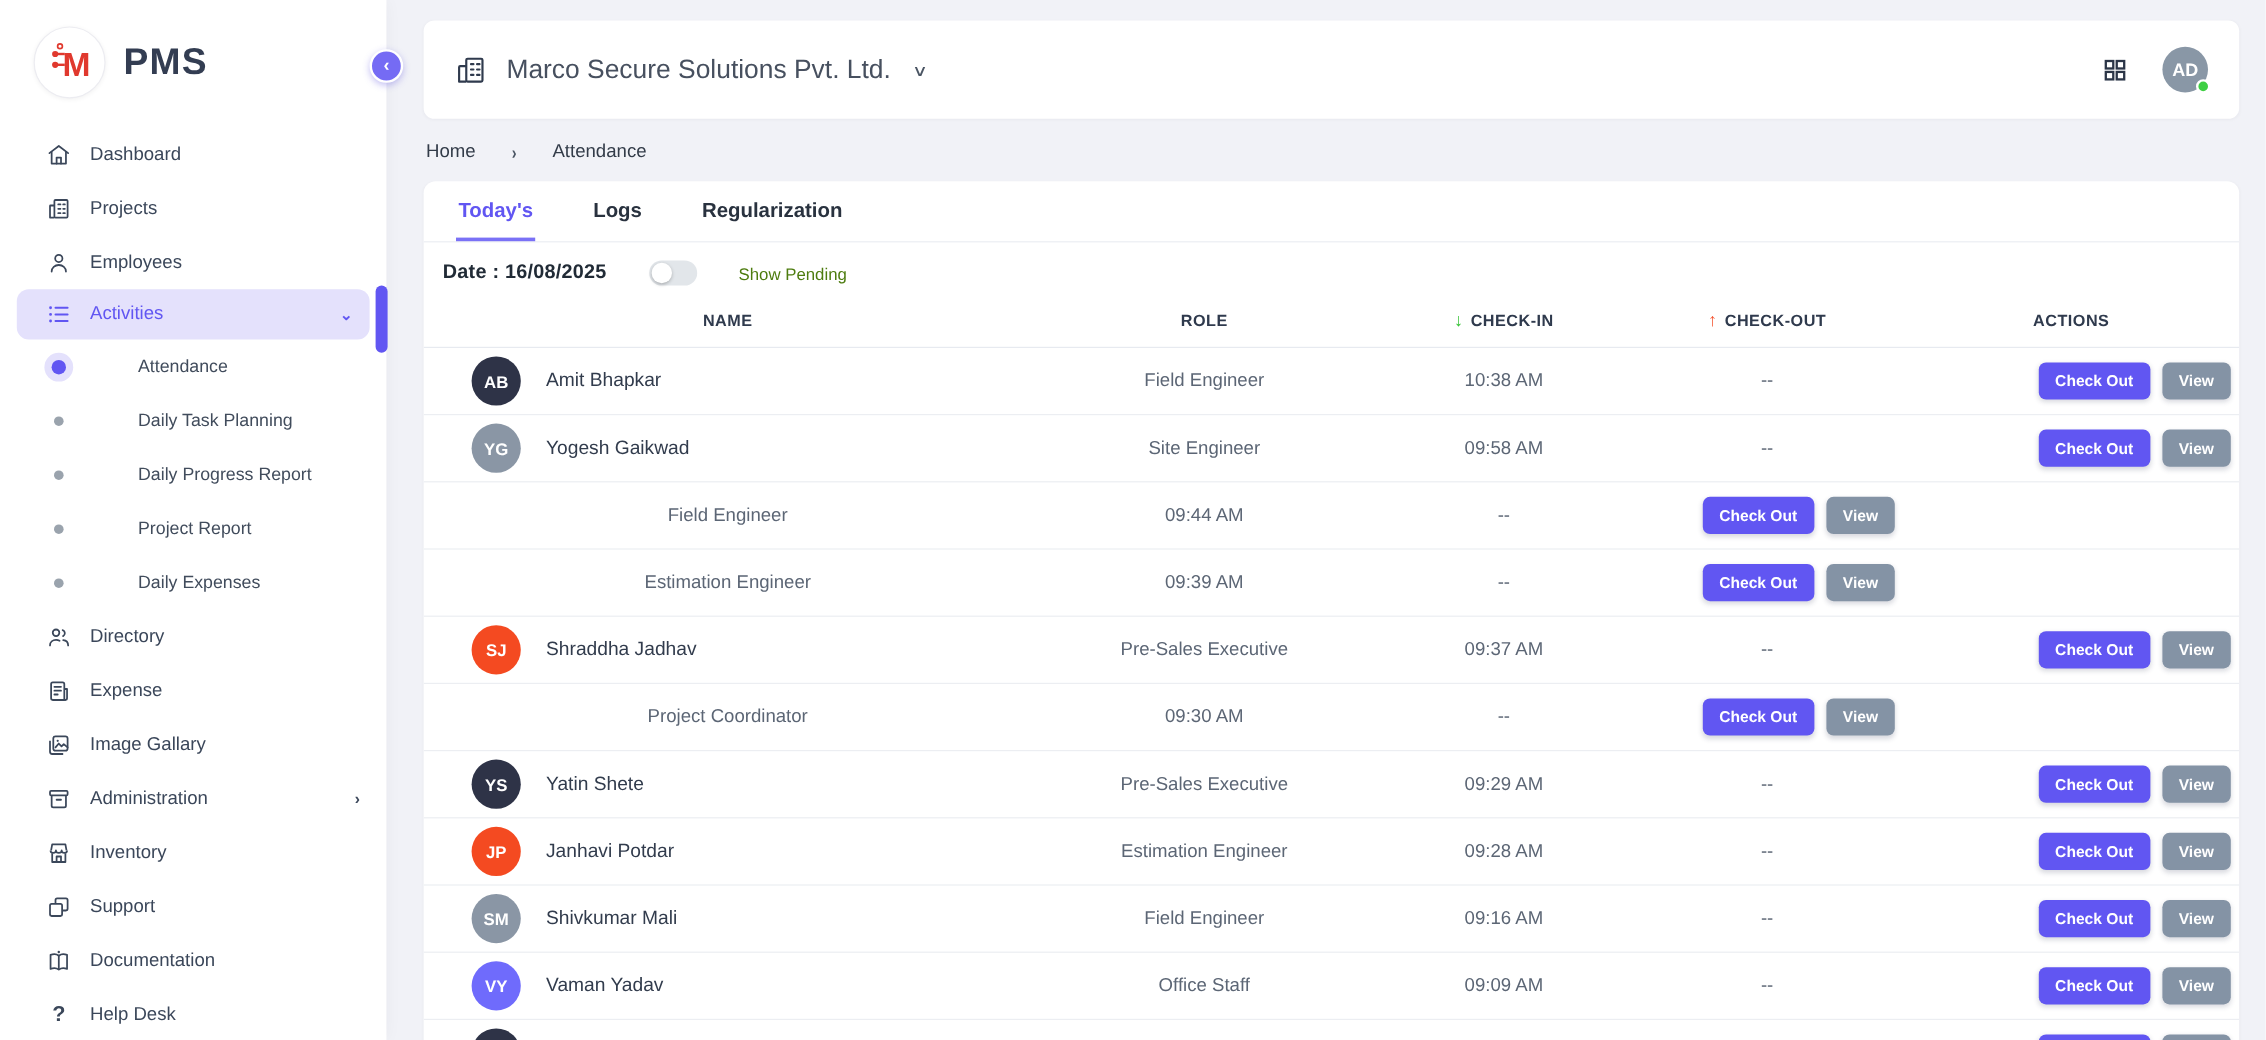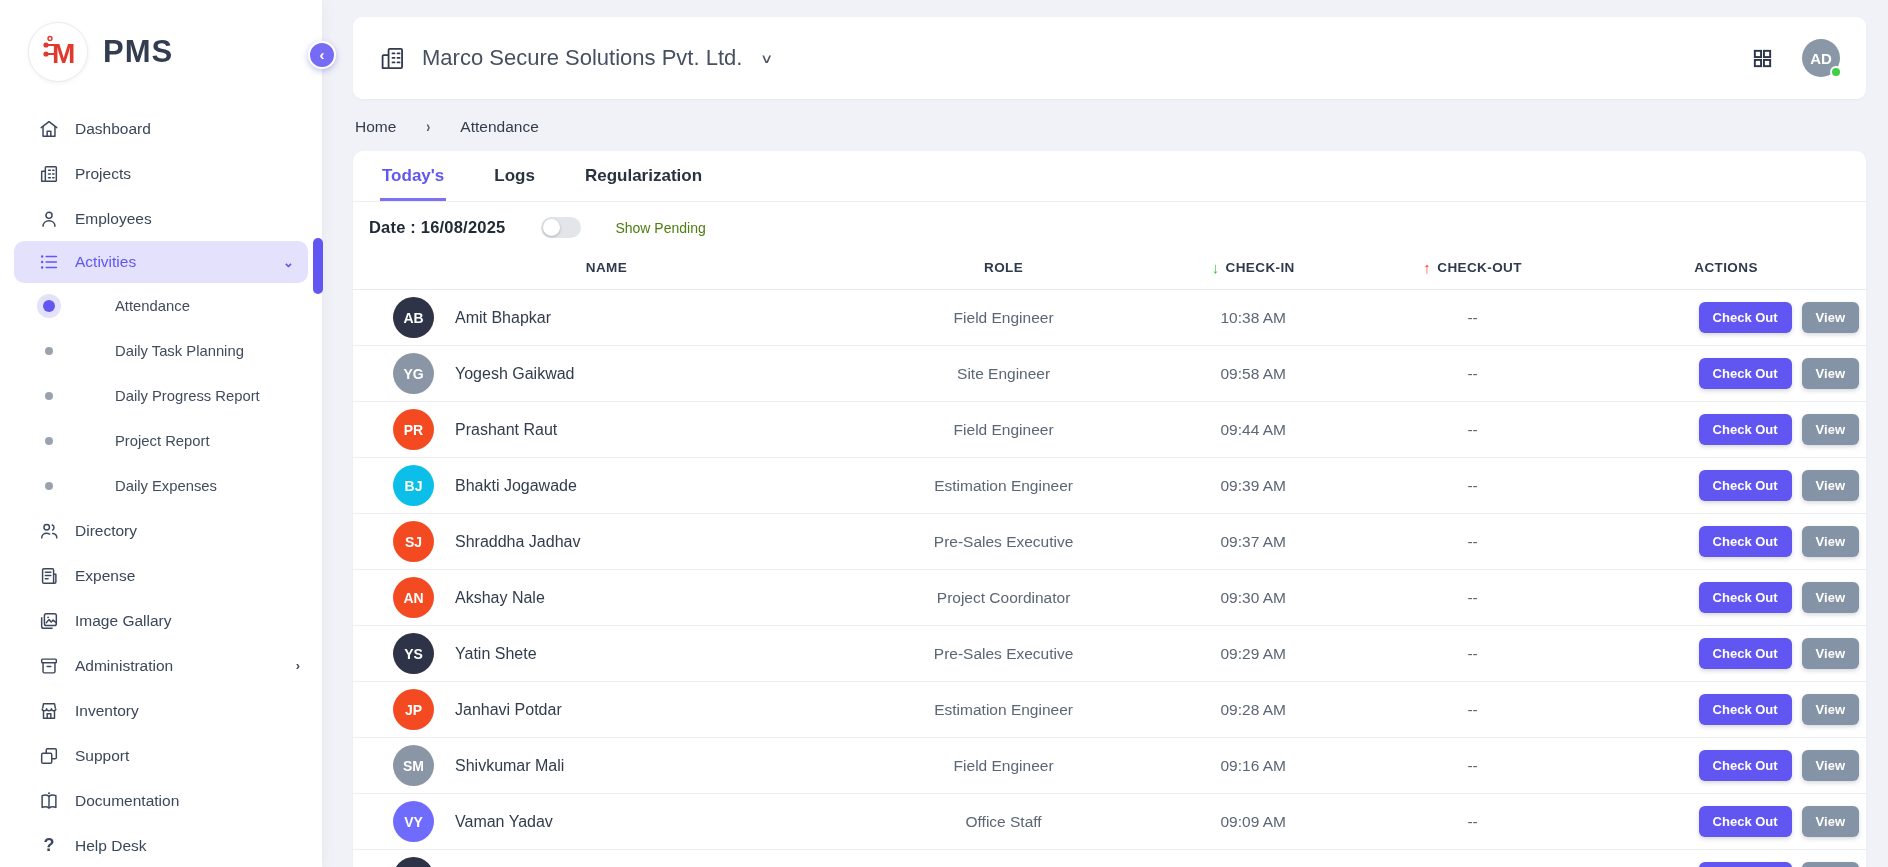--- a/index.html
+++ b/index.html
@@ -438,38 +438,30 @@
     <div class="role-cell">Site Engineer</div>
     <div class="time-cell">09:58 AM</div>
     <div class="time-cell">--</div>
     <div class="actions-cell">
       <button class="btn btn-checkout">Check Out</button>
       <button class="btn btn-view">View</button>
     </div>
   </div>
 
   <div class="trow">
-    <div class="name-cell">
-      <span class="avatar" style="background: rgb(244, 74, 33);">PR</span>
-      <span class="emp-name">Prashant Raut</span>
-    </div>
     <div class="role-cell">Field Engineer</div>
     <div class="time-cell">09:44 AM</div>
     <div class="time-cell">--</div>
     <div class="actions-cell">
       <button class="btn btn-checkout">Check Out</button>
       <button class="btn btn-view">View</button>
     </div>
   </div>
 
   <div class="trow">
-    <div class="name-cell">
-      <span class="avatar" style="background: rgb(11, 191, 232);">BJ</span>
-      <span class="emp-name">Bhakti Jogawade</span>
-    </div>
     <div class="role-cell">Estimation Engineer</div>
     <div class="time-cell">09:39 AM</div>
     <div class="time-cell">--</div>
     <div class="actions-cell">
       <button class="btn btn-checkout">Check Out</button>
       <button class="btn btn-view">View</button>
     </div>
   </div>
 
   <div class="trow">
@@ -480,24 +472,20 @@
     <div class="role-cell">Pre-Sales Executive</div>
     <div class="time-cell">09:37 AM</div>
     <div class="time-cell">--</div>
     <div class="actions-cell">
       <button class="btn btn-checkout">Check Out</button>
       <button class="btn btn-view">View</button>
     </div>
   </div>
 
   <div class="trow">
-    <div class="name-cell">
-      <span class="avatar" style="background: rgb(244, 74, 33);">AN</span>
-      <span class="emp-name">Akshay Nale</span>
-    </div>
     <div class="role-cell">Project Coordinator</div>
     <div class="time-cell">09:30 AM</div>
     <div class="time-cell">--</div>
     <div class="actions-cell">
       <button class="btn btn-checkout">Check Out</button>
       <button class="btn btn-view">View</button>
     </div>
   </div>
 
   <div class="trow">

